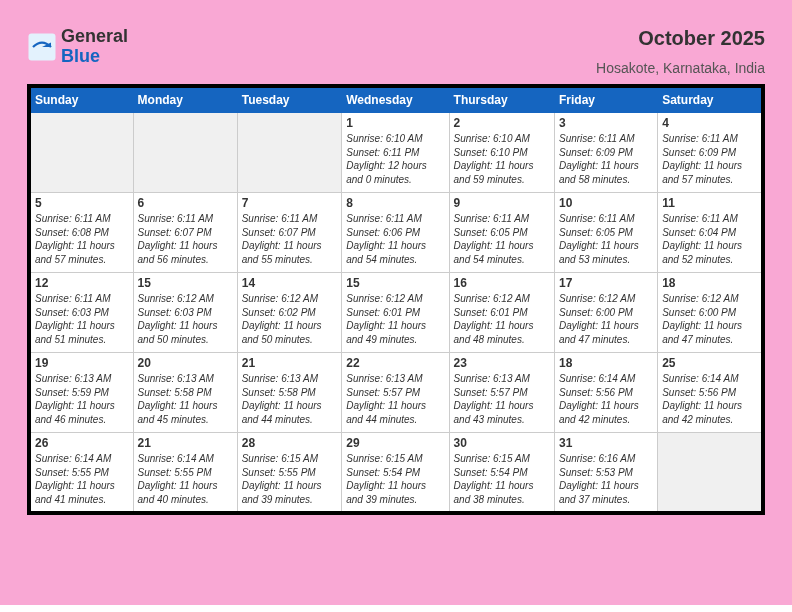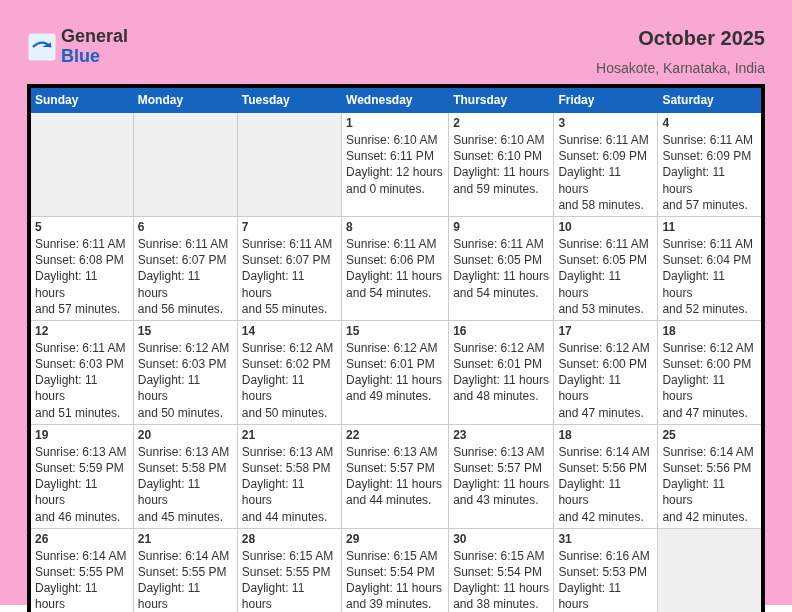--- a/index.html
+++ b/index.html
@@ -83,23 +83,24 @@
     .calendar td.empty {
       background: #f0f0f0;
     }
     .day-num {
       font-size: 12px;
       font-weight: bold;
       margin-bottom: 2px;
       color: #333;
     }
     .day-info {
-      font-size: 12px;
+      font-size: 10px;
       color: #333;
       line-height: 1.35;
+      font-style: italic;
     }
   </style>
 </head>
 <body>
 
 <div class="page">
   <div class="header">
     <div class="logo">
       <svg class="logo-icon" viewBox="0 0 40 40">
         <rect x="2" y="2" width="36" height="36" rx="4" fill="#e3f2fd"></rect>

